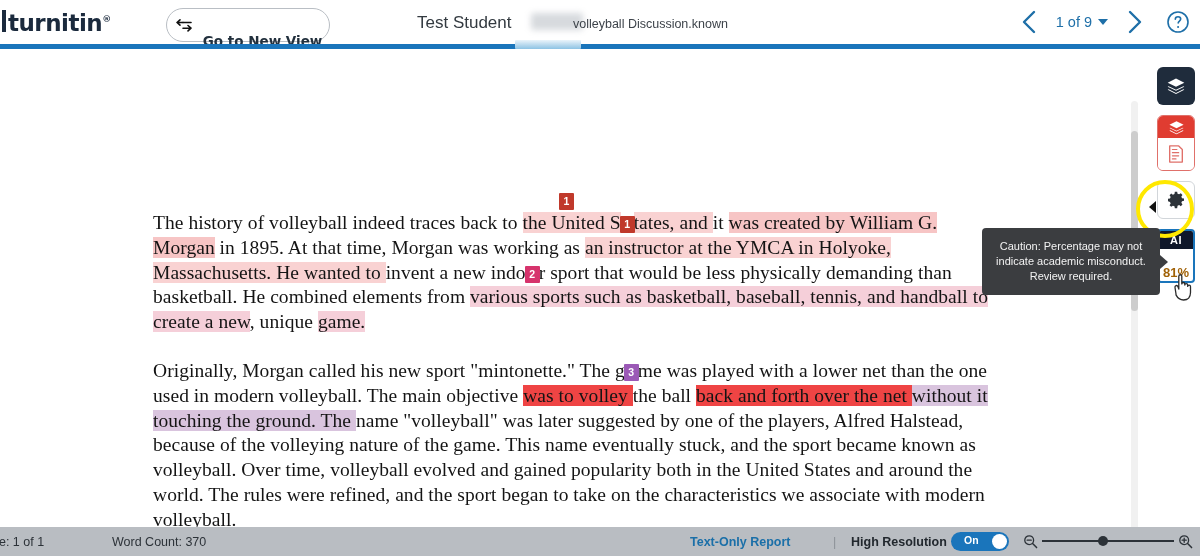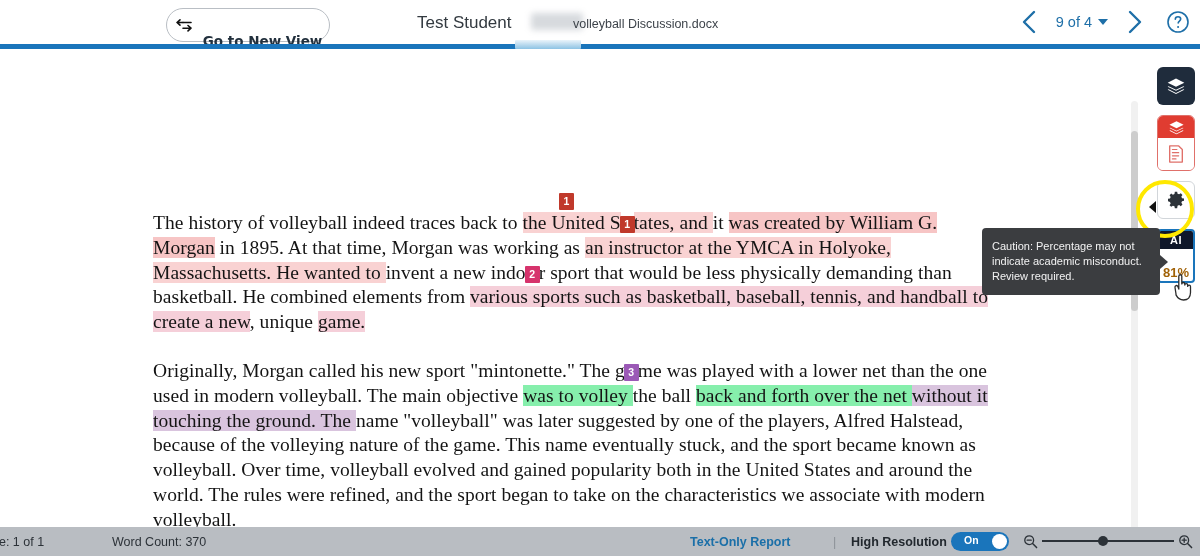--- a/index.html
+++ b/index.html
@@ -99,21 +99,21 @@
     font-size: 19.5px; line-height: 24.8px; color:#141414;
     letter-spacing: 0.05px;
   }
   .doc-text p { margin: 0 0 24px 0; }
   .doc-text p.p2 { margin-top: 0; }
 
   
   .hl-red   { background:#f9d2d2; }
   .hl-red2  { background:#f7c5c5; }
   .hl-pink  { background:#f5cfd9; }
-  .hl-purple{ background:#86efac;margin-top:12px; }
+  .hl-purple{ background:#ef4444;margin-top:12px; }
   .hl-purple2{ background:#d9c4de; }
 
   .mk {
     display:inline-block; position:relative;
     width:15px; height:17px; line-height:17px; text-align:center;
     font-family:"Liberation Sans", sans-serif;
     font-size:10.5px; font-weight:700; color:#fff;
     vertical-align: 1px; border-radius:1px;
     margin: 0 -1px;
   }
@@ -184,21 +184,21 @@
 
   
   .tooltip {
     position:absolute; left:982px; top:228px; width:178px; height:67px;
     background:#3b3d40; border-radius:4px;
     display:flex; align-items:center; justify-content:center;
     padding:6px 10px;
   }
   .tooltip span {
     color:#f2f2f2; font-family:"Liberation Sans", sans-serif;
-    font-size:11px; line-height:15px; 
+    font-size:11px; line-height:15px; text-align:center;
   }
   .tooltip-arrow {
     position:absolute; left:1160px; top:255px;
     width:0;height:0; border-top:7px solid transparent;
     border-bottom:7px solid transparent; border-left:8px solid #3b3d40;
   }
 
   
   .statusbar {
     position:absolute; bottom:0; left:0; width:1200px; height:29px;
@@ -240,42 +240,46 @@
     background:#f4f5f6;
   }
 </style>
 </head>
 <body>
 
 <div id="app">
 
   <div class="header">
 
+    <div class="logo-wrap">
+      <div class="logo-bar"></div>
+      <div class="logo-text"><span>turnitin</span><span class="logo-tm">®</span></div>
+    </div>
 
     <div class="newview-btn">
       <svg class="swap-icon" width="20" height="15" viewBox="0 0 20 15">
         <path d="M3 4.5 L9 4.5 M3 4.5 L6 1.8 M3 4.5 L6 7.2" stroke="#111" stroke-width="1.6" fill="none" stroke-linecap="round"></path>
         <path d="M17 10.2 L9 10.2 M17 10.2 L14 7.5 M17 10.2 L14 12.9" stroke="#111" stroke-width="1.6" fill="none" stroke-linecap="round"></path>
         <path d="M9 4.5 L17 4.5" stroke="#111" stroke-width="1.6" fill="none" stroke-linecap="round"></path>
       </svg>
       <span class="lbl">Go to New View</span>
     </div>
 
     <div class="student-name">Test Student</div>
     <div class="redacted"></div>
-    <div class="doc-name">volleyball Discussion.docx</div>
+    <div class="doc-name">volleyball Discussion.known</div>
 
     <div class="pager">
       <div class="chev-btn">
         <svg width="22" height="28" viewBox="0 0 22 28">
           <path d="M15 4 L5 14 L15 24" stroke="#1e6fa8" stroke-width="2.4" fill="none" stroke-linecap="round" stroke-linejoin="round"></path>
         </svg>
       </div>
       <div class="page-ind">
-        <span>9 of 4</span>
+        <span>1 of 9</span>
         <span class="caret-dn"></span>
       </div>
       <div class="chev-btn">
         <svg width="22" height="28" viewBox="0 0 22 28">
           <path d="M7 4 L17 14 L7 24" stroke="#1e6fa8" stroke-width="2.4" fill="none" stroke-linecap="round" stroke-linejoin="round"></path>
         </svg>
       </div>
       <div class="help-btn">
         <svg width="24" height="24" viewBox="0 0 24 24">
           <circle cx="12" cy="12" r="10" stroke="#1e6fa8" stroke-width="1.6" fill="none"></circle>

